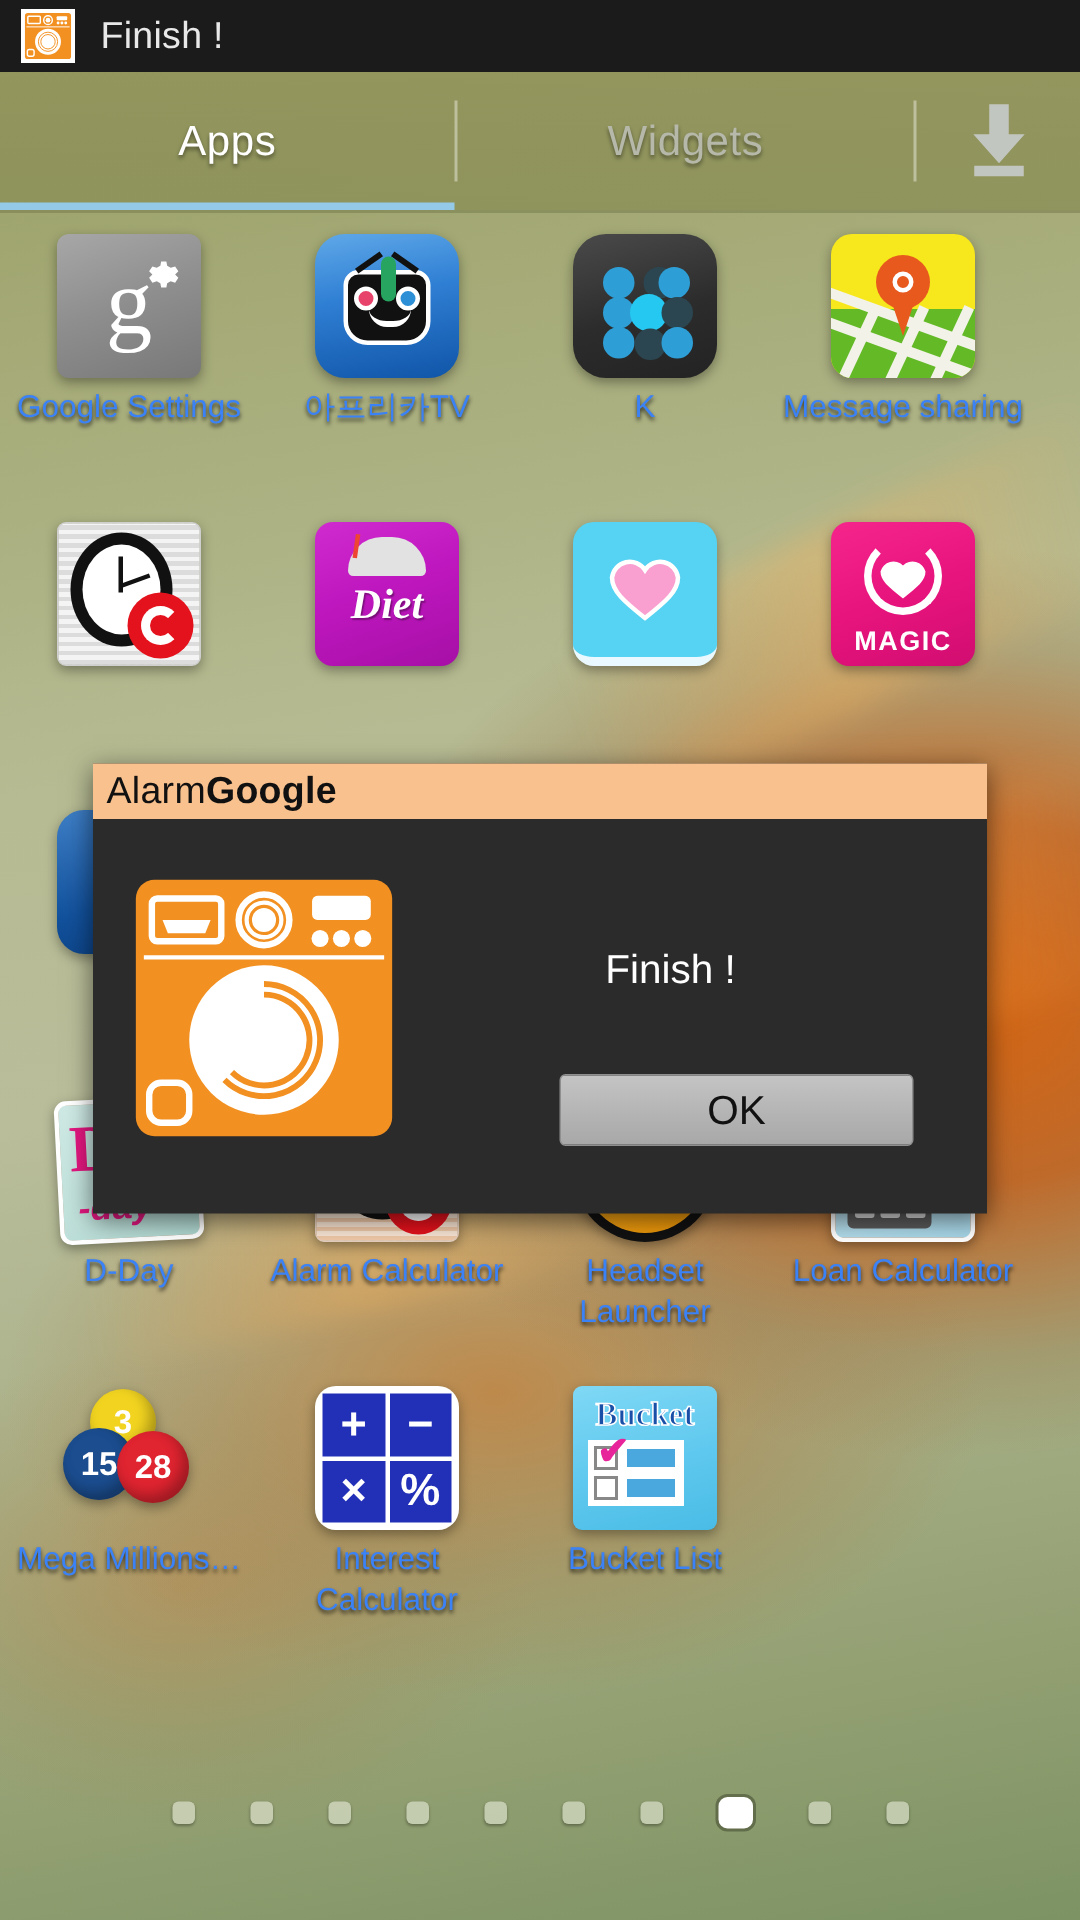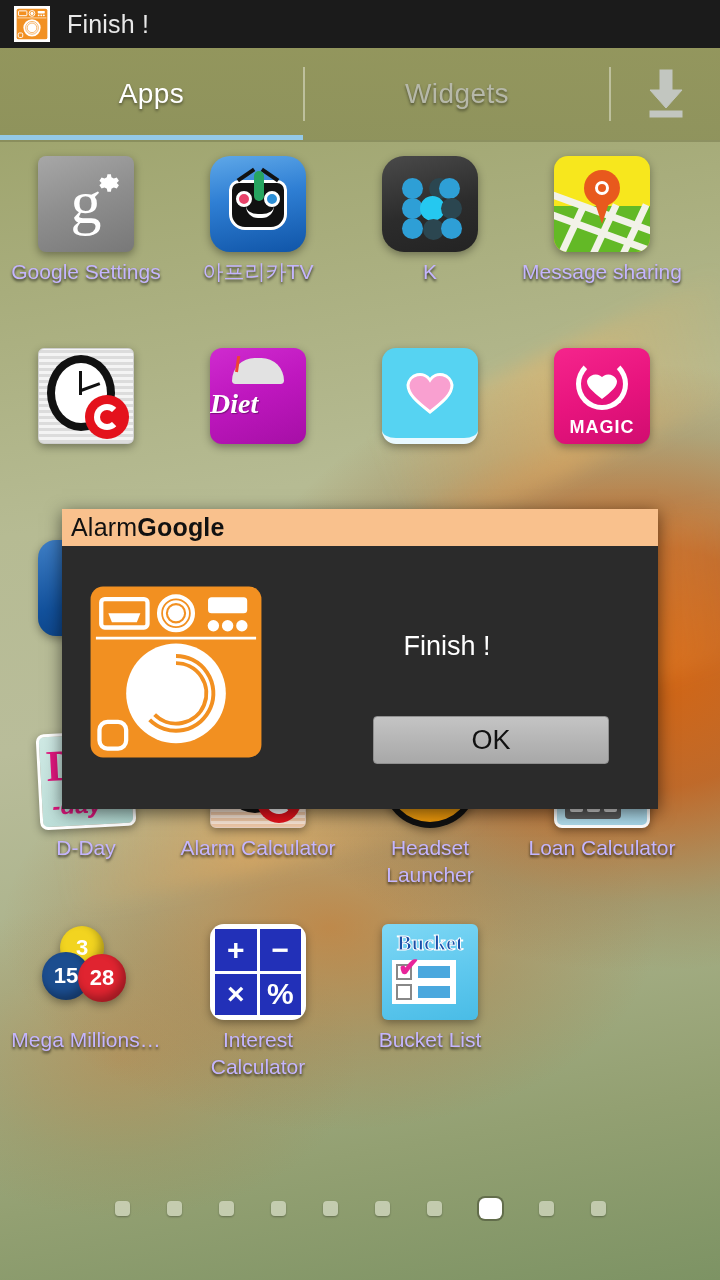--- a/index.html
+++ b/index.html
@@ -116,21 +116,21 @@
   }
   .app-icon-wrap {
     width: 96px; height: 96px;
     position: relative;
     filter: drop-shadow(0 3px 4px rgba(0,0,0,0.35));
   }
   .app-label {
     margin-top: 6px;
     width: 160px;
     text-align: center;
-    color: #c4b5fd;
+    color: #3b82f6;
     font-size: 21px;
     line-height: 27px;
     text-shadow: 0 2px 3px rgba(0,0,0,0.75);
     word-wrap: break-word;
   }
 
   
   .ic { width: 96px; height: 96px; border-radius: 16px; position: relative; overflow: hidden; }
 
   
@@ -196,21 +196,21 @@
     position:absolute; right:4px; bottom:4px; width:44px; height:44px;
     border-radius:50%; background:#e4121c;
     display:flex;align-items:center;justify-content:center;
   }
   .cr-refresh i { display:block; width:26px;height:26px; border:6px solid #fff; border-radius:50%; border-right-color:transparent; }
 
   
   .ic-diet { background: linear-gradient(160deg,#cf2bcf 0%, #bf17bf 45%, #a60fa6 100%); border-radius:12px;}
   .diet-scale { position:absolute; left:22px; top:10px; width:52px; height:26px; background:#e2e2e2; border-radius:26px 26px 4px 4px;}
   .diet-needle { position:absolute; left:25px; top:8px; width:3px; height:16px; background:#e43; transform:rotate(8deg); transform-origin: bottom center;}
-  .diet-text { position:absolute; left:0; right:0; top:40px; text-align:left; color:#fff; font-size:28px; font-weight:bold; font-style:italic; font-family:"Liberation Serif", serif; text-shadow:1px 1px 1px rgba(0,0,0,0.35);}
+  .diet-text { position:absolute; left:0; right:0; top:40px; text-align:center; color:#fff; font-size:28px; font-weight:bold; font-style:italic; font-family:"Liberation Serif", serif; text-shadow:1px 1px 1px rgba(0,0,0,0.35);}
 
   
   .ic-heartbook { background:#56d3f2; border-radius:14px; border-bottom:6px solid #e9f9ff; }
   .hb-heart { position:absolute; left:24px; top:22px; width:48px; height:44px; }
 
   
   .ic-magic { background: linear-gradient(160deg,#f5258c 0%, #e8147e 50%, #d10d70 100%); border-radius:12px; }
   .mg-circle { position:absolute; left:22px; top:10px; width:52px; height:52px; border:5px solid #fff; border-radius:50%; border-top-color:transparent;}
   .mg-heart { position:absolute; left:32px; top:22px; width:32px; height:30px; }
   .mg-text { position:absolute; left:0; right:0; bottom:6px; text-align:center; color:#fff; font-size:18px; font-weight:bold; letter-spacing:1px; font-family:"Liberation Sans", sans-serif;}

